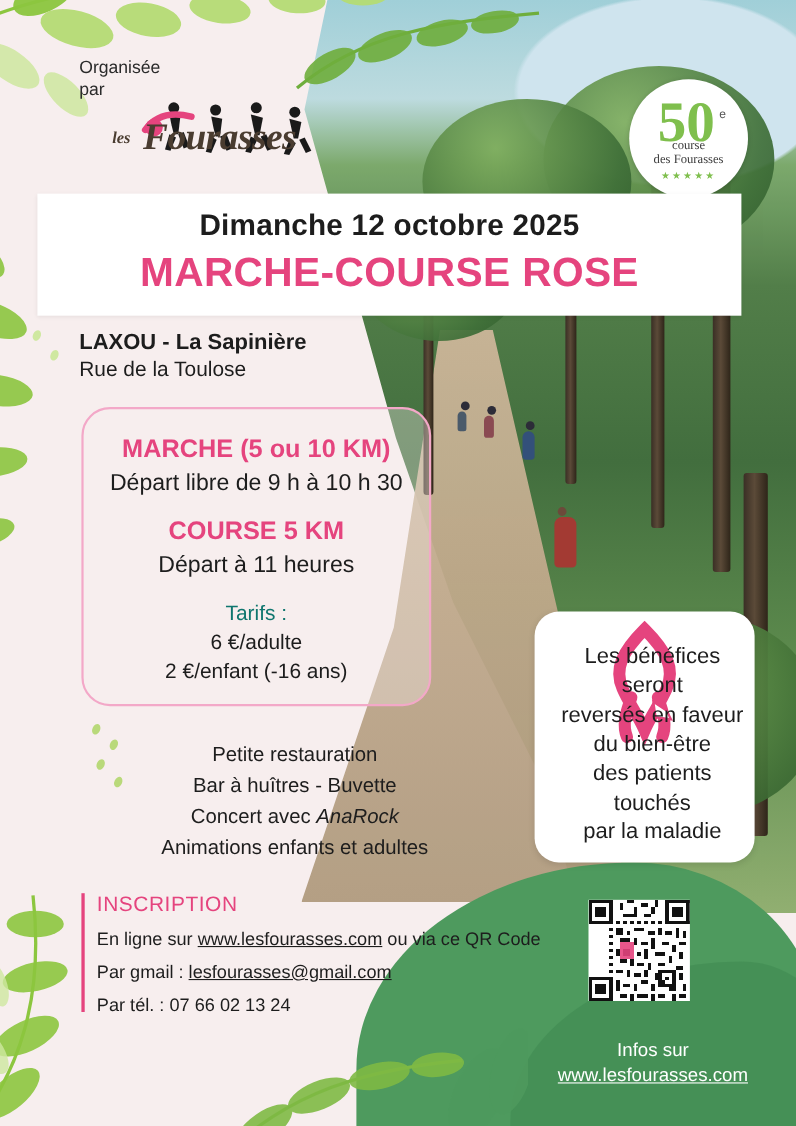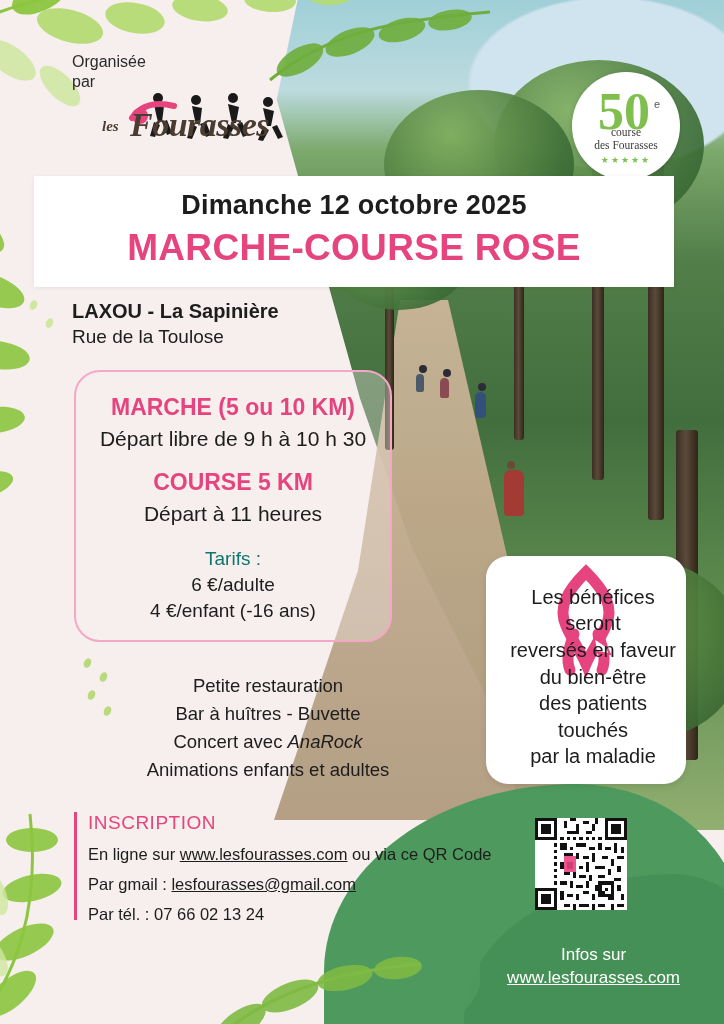--- a/index.html
+++ b/index.html
@@ -421,21 +421,21 @@
     </div>
 
     <div class="pinkbox">
       <div class="head">MARCHE (5 ou 10 KM)</div>
       <div class="sub">Départ libre de 9 h à 10 h 30</div>
       <div class="gap"></div>
       <div class="head">COURSE 5 KM</div>
       <div class="sub">Départ à 11 heures</div>
       <div class="tarifs">Tarifs :</div>
       <div class="price">6 €/adulte</div>
-      <div class="price">4 €/enfant (-16 ans)</div>
+      <div class="price">2 €/enfant (-16 ans)</div>
     </div>
 
     <div class="activities">
       <div>Petite restauration</div>
       <div>Bar à huîtres - Buvette</div>
       <div>
         <span>Concert avec </span><i>AnaRock</i>
       </div>
       <div>Animations enfants et adultes</div>
     </div>

